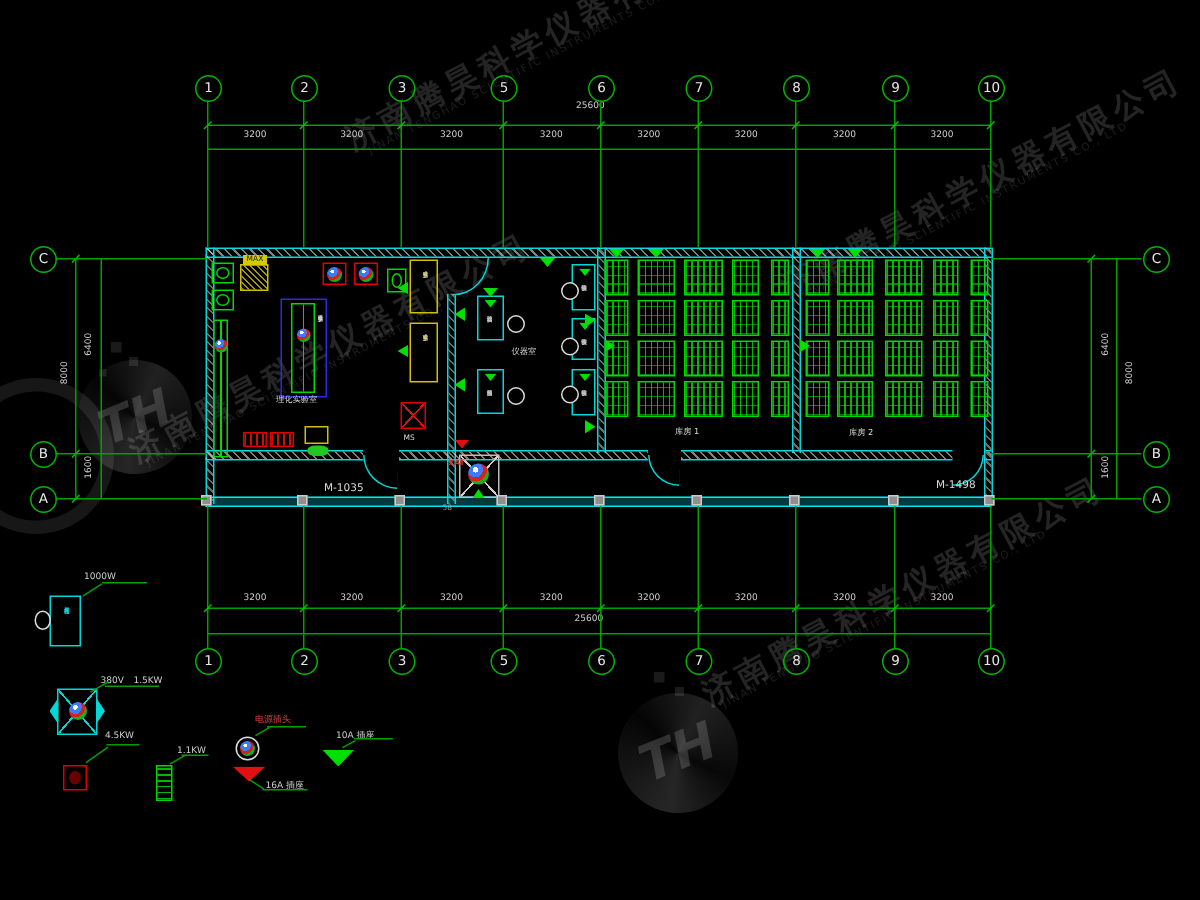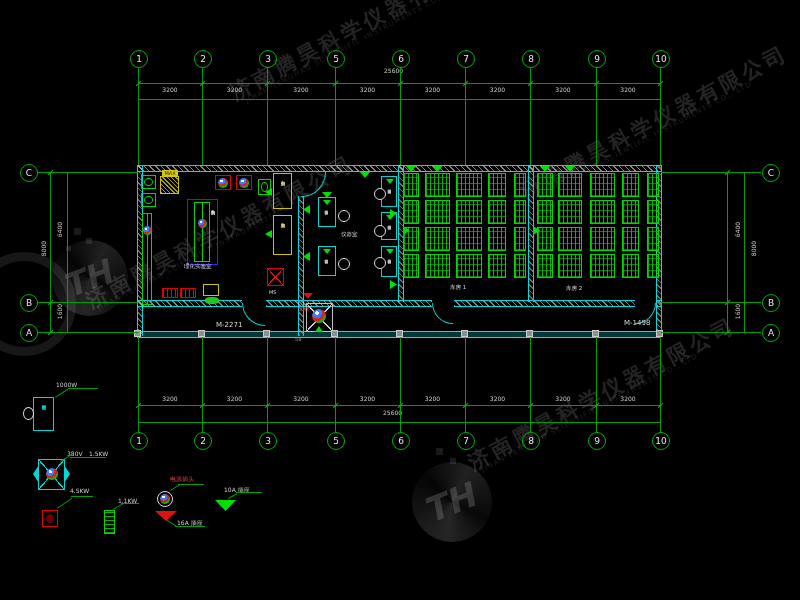--- a/index.html
+++ b/index.html
@@ -279,21 +279,21 @@
 
   <div class="lbl" id="rl3">库房 1</div>
   <div class="lbl" id="rl4">库房 2</div>
   <div class="triright" id="sk9"></div>
   <div class="triright" id="sk10"></div>
 
   <div class="abs xcross" id="ent"></div>
   <div class="sphere" id="ent-sph"></div>
   <div class="lbl" id="ent-lbl">XAT</div>
   <div class="triup" id="ent-arrow"></div>
-  <div class="lbl" id="door-l">M-2271</div>
+  <div class="lbl" id="door-l">M-1035</div>
   <div class="lbl" id="door-r">M-1498</div>
   <div class="lbl" id="wallnote">58</div>
 
   <div class="cyanbox" id="lg-cab">
       <div class="lbl vtext" id="lg-cab-text">配电控制柜</div>
     </div>
   <div class="abs" id="lg-cab-circ"></div>
   <div class="dimtext lgtxt" id="lg-1000w">1000W</div>
   <div class="leader" id="ld1a"></div>
     <div class="leader" id="ld1b"></div>

